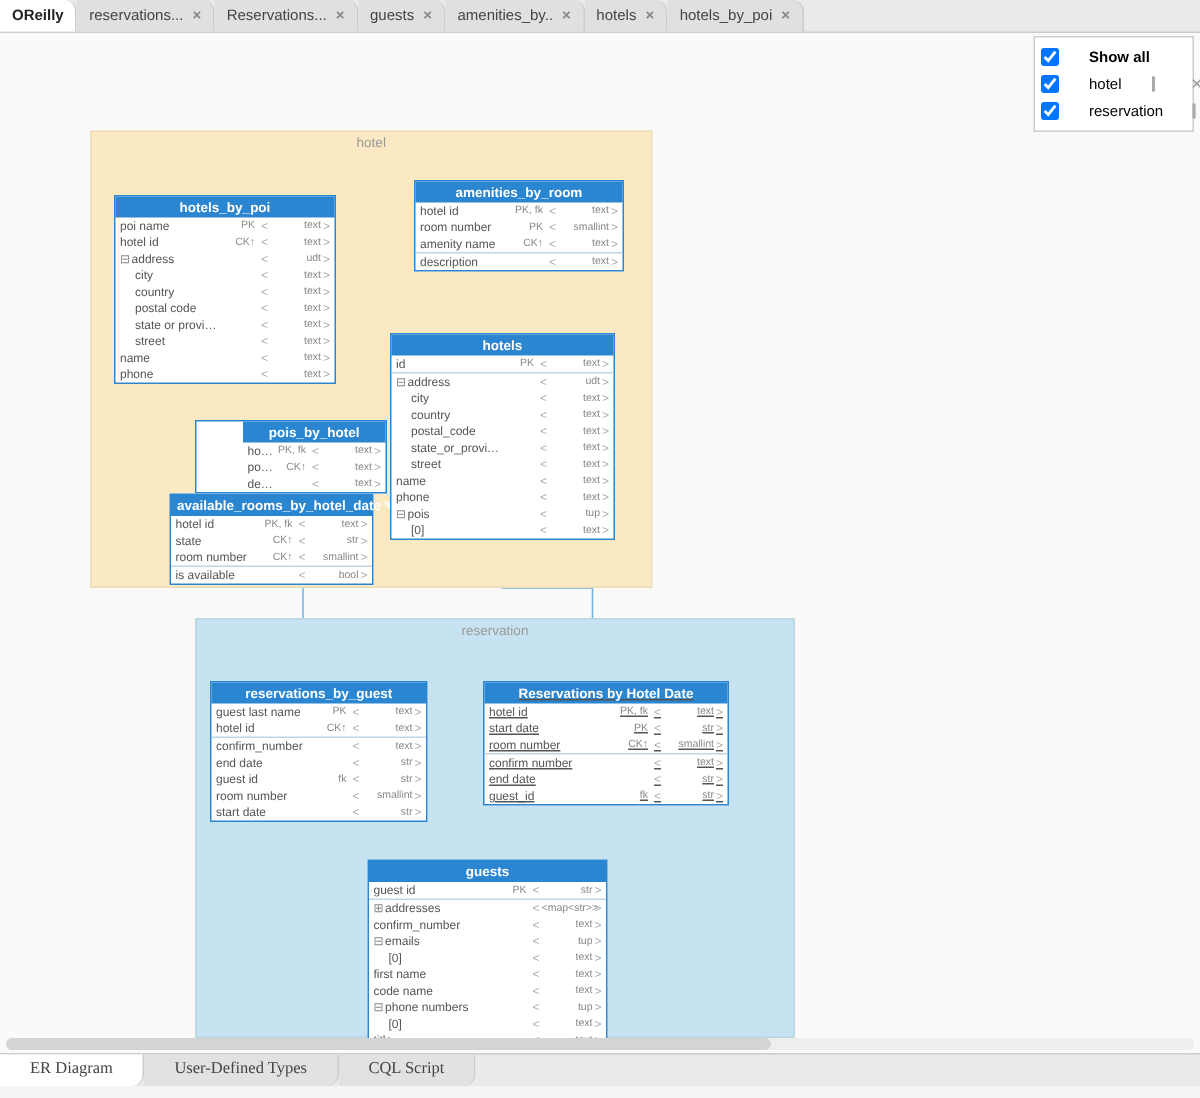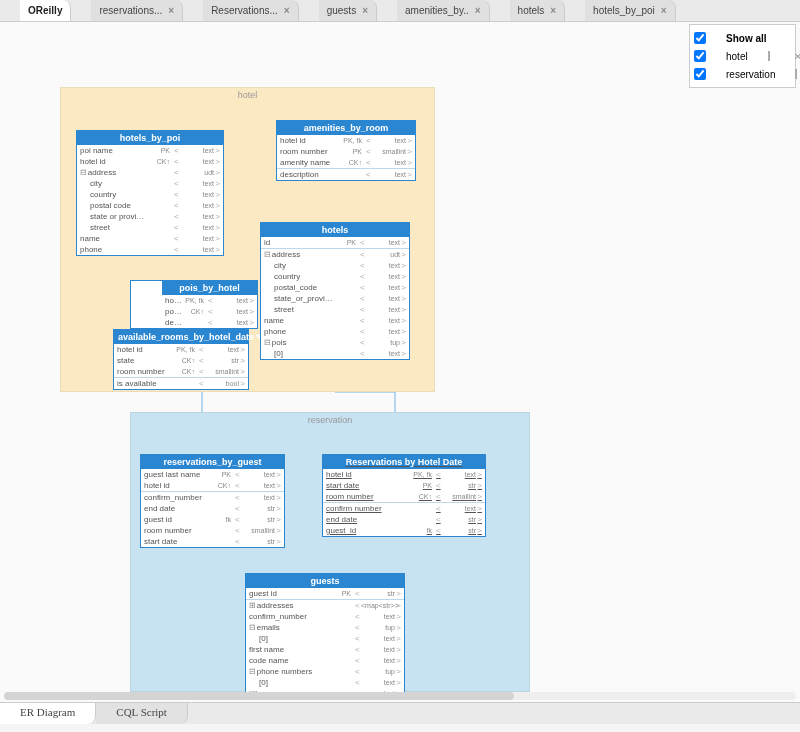--- a/index.html
+++ b/index.html
@@ -1,20 +1,20 @@
 <!DOCTYPE html>
 <html><head>
 <meta charset="utf-8">
 <style>
   * { box-sizing: border-box; margin: 0; padding: 0; font-family: -apple-system, "Segoe UI", Arial, sans-serif; }
   body { width: 800px; height: 732px; background: #f5f5f5; overflow: hidden; font-size: 11px; }
   
   
   .tabs { display: flex; height: 22px; background: #eaeaea; border-bottom: 1px solid #ccc; }
-  .tab { display: flex; align-items: center; padding: 0 8px; height: 100%; background: #e0e0e0; border-right: 1px solid #ccc; border-top-right-radius: 8px; white-space: nowrap; cursor: pointer; font-size: 10px; color: #444; margin-left: 20px; }
+  .tab { display: flex; align-items: center; padding: 0 8px; height: 100%; background: #e0e0e0; border-right: 1px solid #ccc; border-top-right-radius: 8px; white-space: nowrap; cursor: pointer; font-size: 10px; color: #444; }
   .tab.active { background: #fff; font-weight: 600; color: #222; }
   .tab .close { margin-left: 6px; color: #888; font-weight: bold; cursor: pointer; }
   
   
   .canvas { position: relative; width: 800px; height: 680px; background: #fafafa; overflow: hidden; }
   .group-box { position: absolute; border: 1px solid rgba(0,0,0,.06); font-size: 9px; color: #aaa; }
   .group-label { position: absolute; top: 2px; left: 50%; transform: translateX(-50%); font-size: 9px; color: #999; }
   .group-hotel { background: #fbe9c4; left: 60px; top: 65px; width: 375px; height: 305px; }
   .group-reserv { background: #c7e2f0; left: 130px; top: 390px; width: 400px; height: 280px; }
   
@@ -533,14 +533,15 @@
   <div class="legend-row">
     <input type="checkbox" checked="" class="legend-chk" style="">
     <span>reservation</span>
     <span class="legend-sw" style="background:#c7e2f0"></span>
     <span class="legend-x">✕</span>
   </div>
 </div>
 
 <div class="bottom-tabs" id="btabs">
     <div class="btab active">ER Diagram</div>
+    <div class="btab">User-Defined Types</div>
     <div class="btab">CQL Script</div>
   </div>
 
 </body></html>

